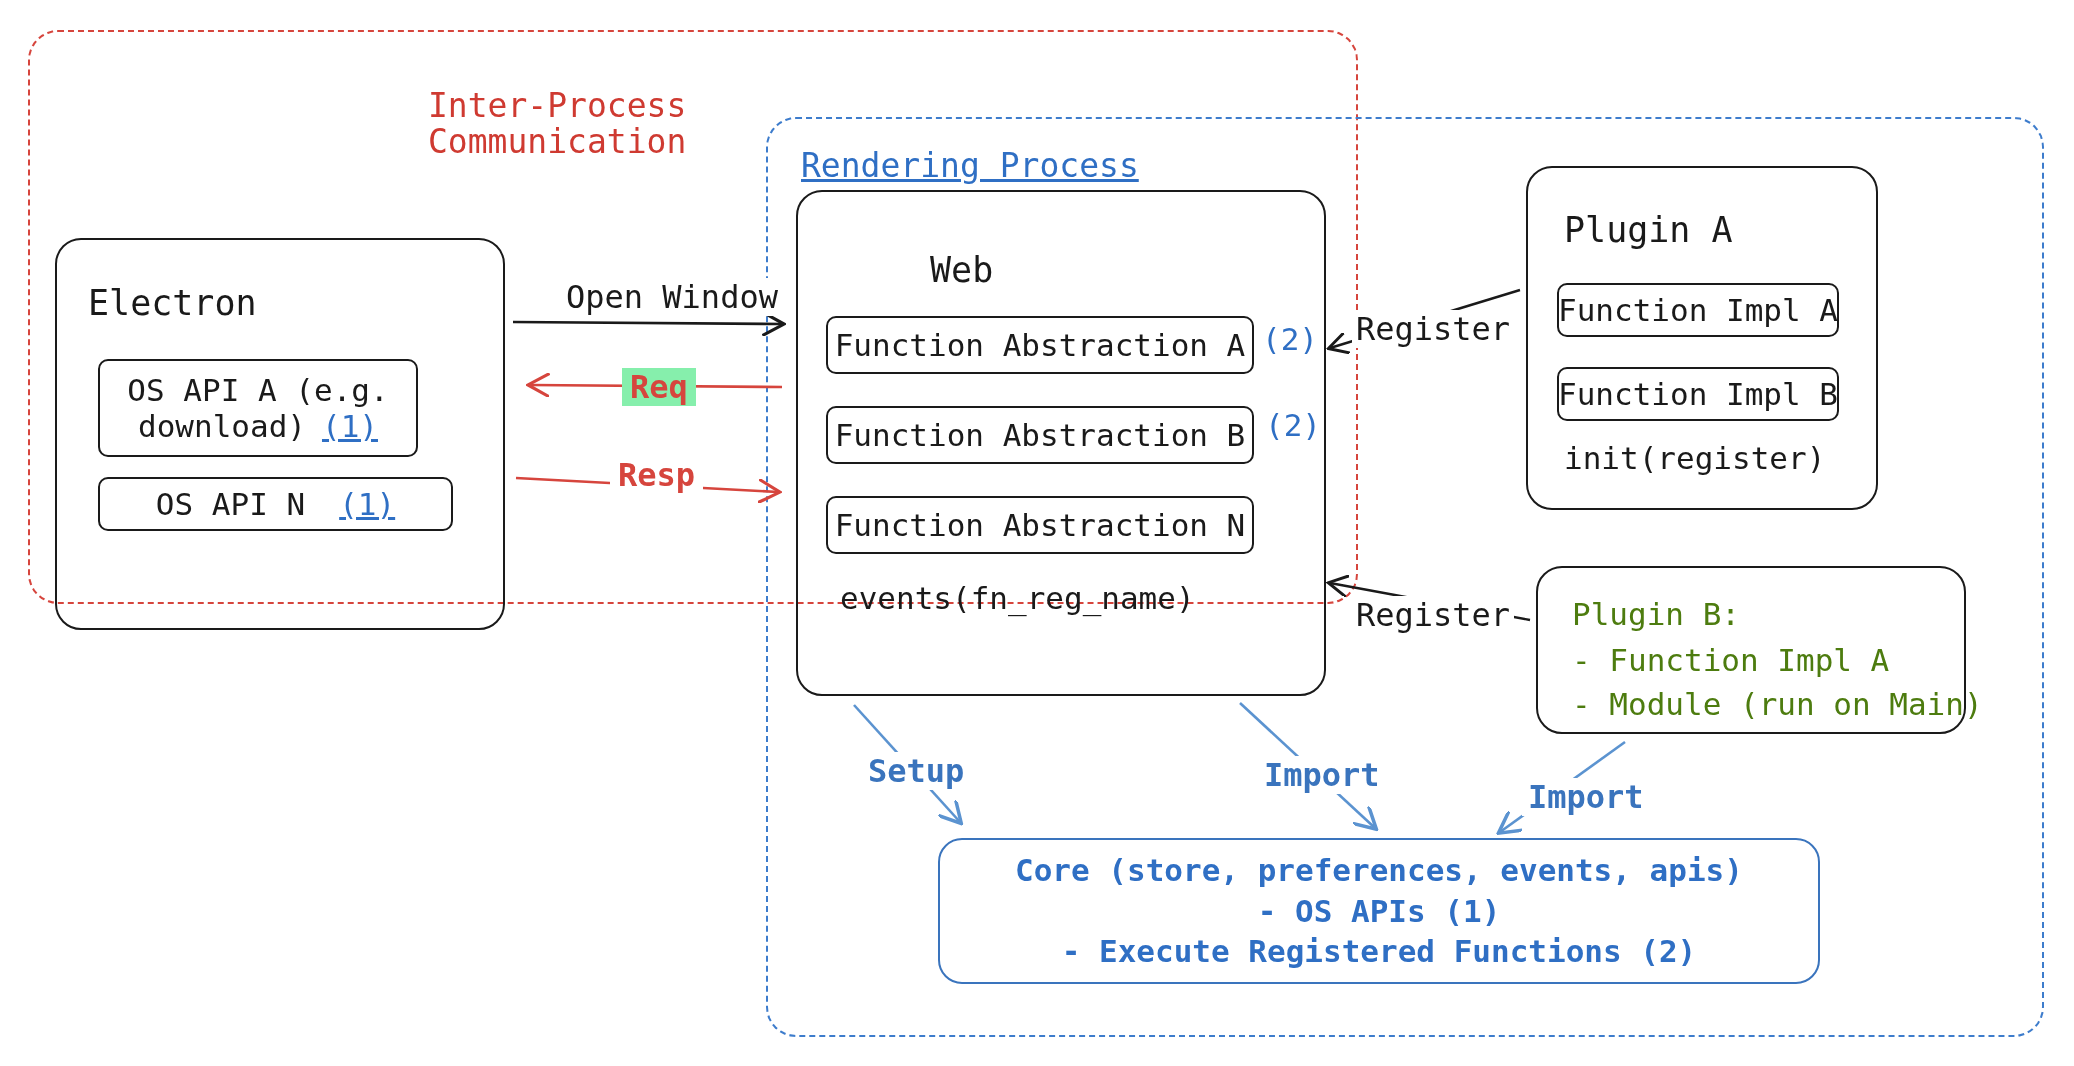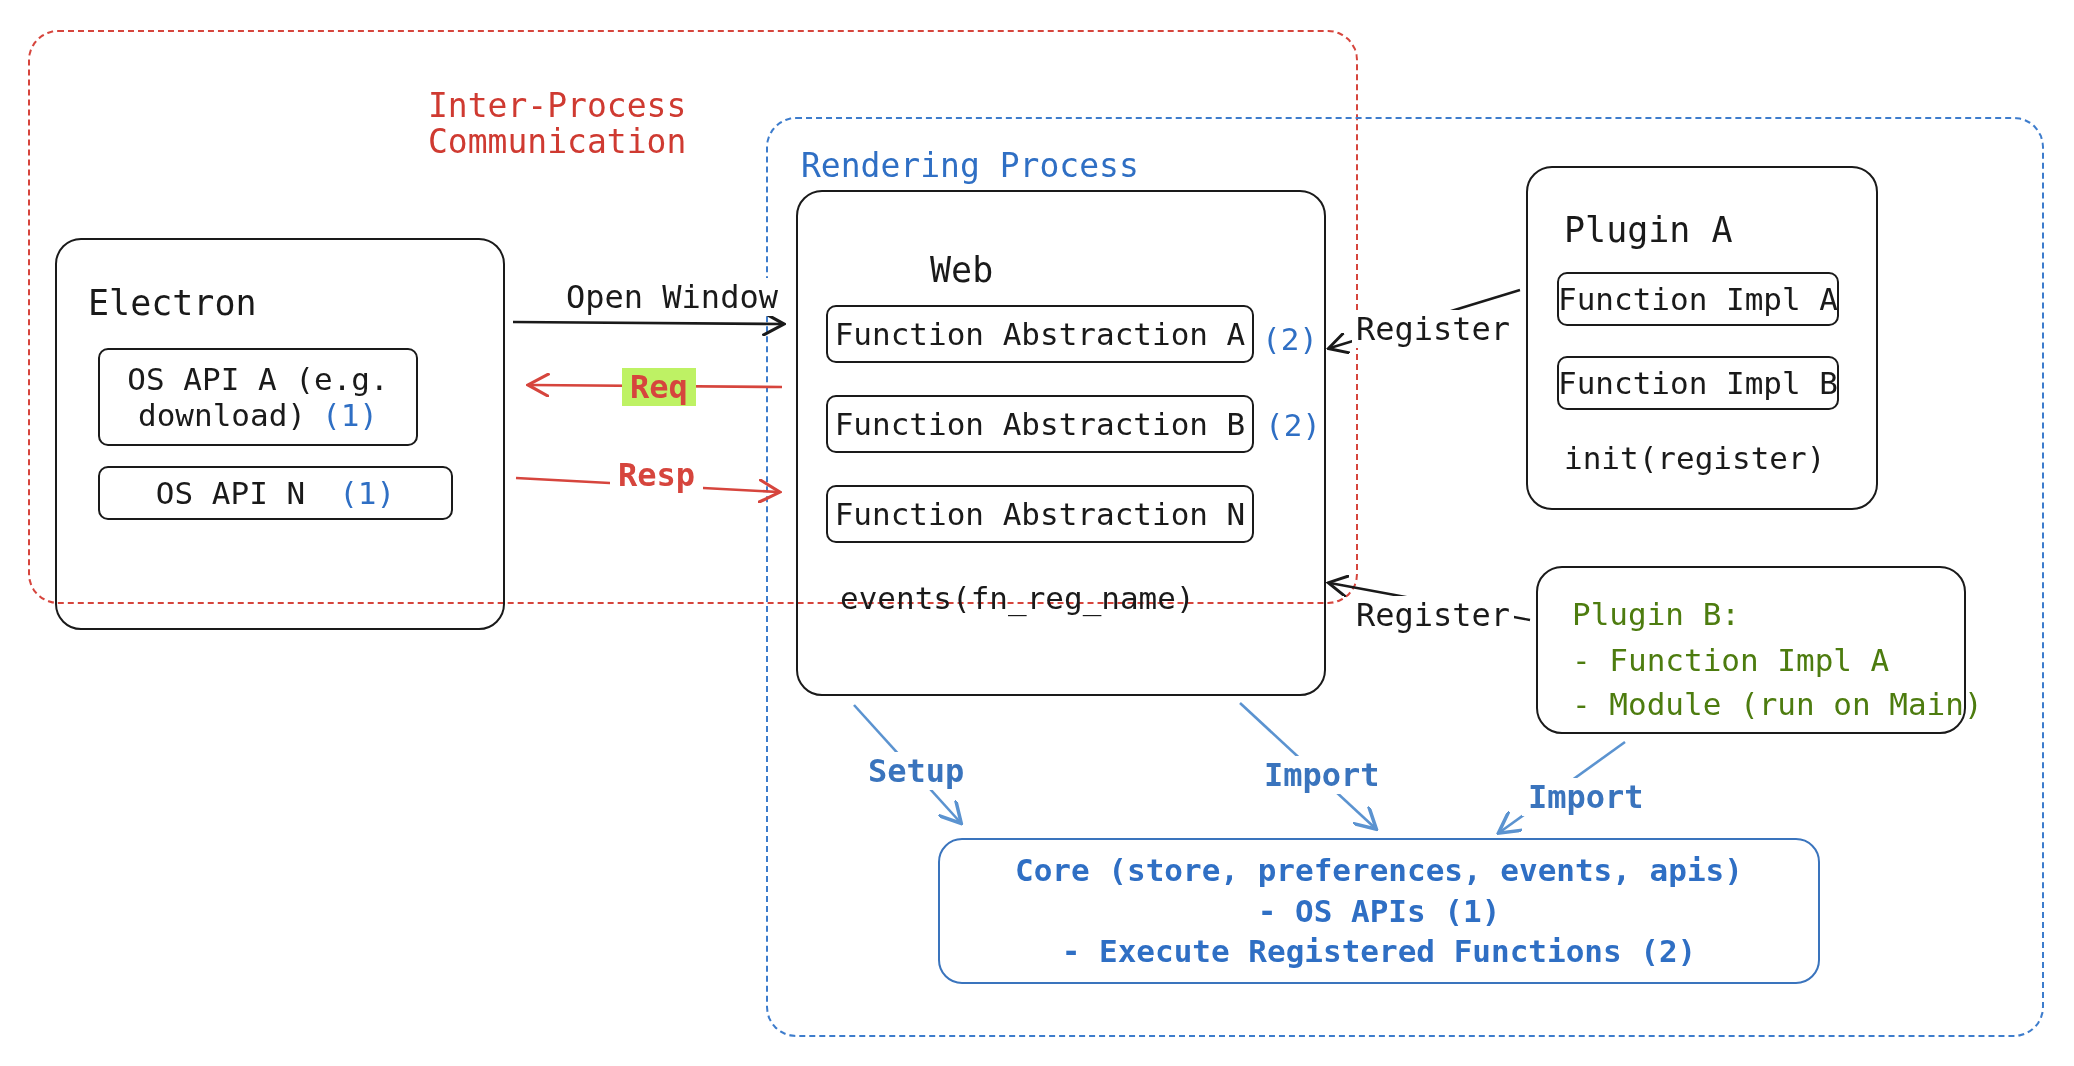--- a/index.html
+++ b/index.html
@@ -31,20 +31,21 @@
     border: 2.5px solid #1a1a1a;
     border-radius: 26px;
   }
   .inner-box {
     border: 2px solid #1a1a1a;
     border-radius: 10px;
     display: flex;
     align-items: center;
     justify-content: center;
     text-align: center;
+    margin-top: 11px;
   }
   .dashed-red {
     border: 2.5px dashed #d6453d;
     border-radius: 30px;
   }
   .dashed-blue {
     border: 2.5px dashed #3d7ccc;
     border-radius: 30px;
   }
   .core-box {
@@ -54,21 +55,21 @@
     flex-direction: column;
     align-items: center;
     justify-content: center;
   }
   .lbl {
     position: absolute;
     white-space: pre;
     color: #1a1a1a;
   }
   .lbl-red { color: #cf3a31; }
-  .lbl-blue { color: #2f6fc4; }
+  .lbl-blue { color: #2f6fc4; text-decoration: underline; }
   .t31 { font-size: 31px; }
   .t32 { font-size: 32px; }
   .t33 { font-size: 33px; }
   .heading { font-size: 35px; }
   .core-line {
     font-size: 31px;
     font-weight: bold;
     color: #2f6fc4;
     white-space: pre;
     line-height: 1.32;
@@ -204,21 +205,21 @@
       <path d="M 1240 703 L 1375 828" stroke="#5b93d0" stroke-width="2.6" fill="none" marker-end="url(#ah-blue)"></path>
     </g>
 
     <g>
       <path d="M 1625 742 L 1500 832" stroke="#5b93d0" stroke-width="2.6" fill="none" marker-end="url(#ah-blue)"></path>
     </g>
   </svg>
 
   <div class="lbl t32" style="left:560px; top:278px; background:#ffffff; padding:0 6px;">Open Window</div>
 
-  <div class="lbl t32" style="left:622px; top:368px; color:#d6453d; font-weight:bold; background:#bef264; padding:0 8px;">Req</div>
+  <div class="lbl t32" style="left:622px; top:368px; color:#d6453d; font-weight:bold; background:#86efac; padding:0 8px;">Req</div>
 
   <div class="lbl t32" style="left:610px; top:456px; color:#d6453d; font-weight:bold; background:#ffffff; padding:0 8px;">Resp</div>
 
   <div class="lbl t32" style="left:1352px; top:310px; background:#ffffff; padding:0 4px;">Register</div>
 
   <div class="lbl t32" style="left:1352px; top:596px; background:#ffffff; padding:0 4px;">Register</div>
 
   <div class="lbl t32" style="left:862px; top:752px; color:#3a74bd; font-weight:bold; background:#ffffff; padding:0 6px;">Setup</div>
 
   <div class="lbl t32" style="left:1258px; top:756px; color:#3a74bd; font-weight:bold; background:#ffffff; padding:0 6px;">Import</div>

